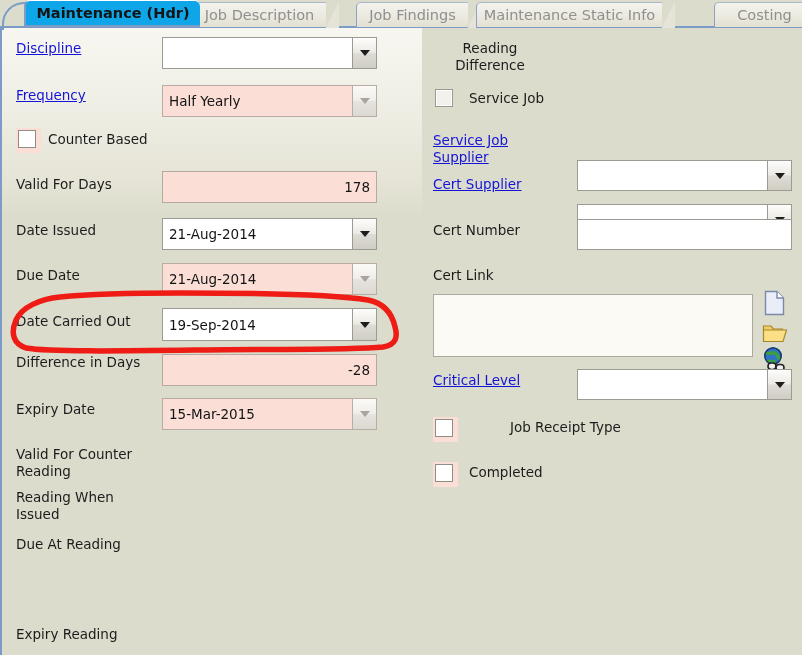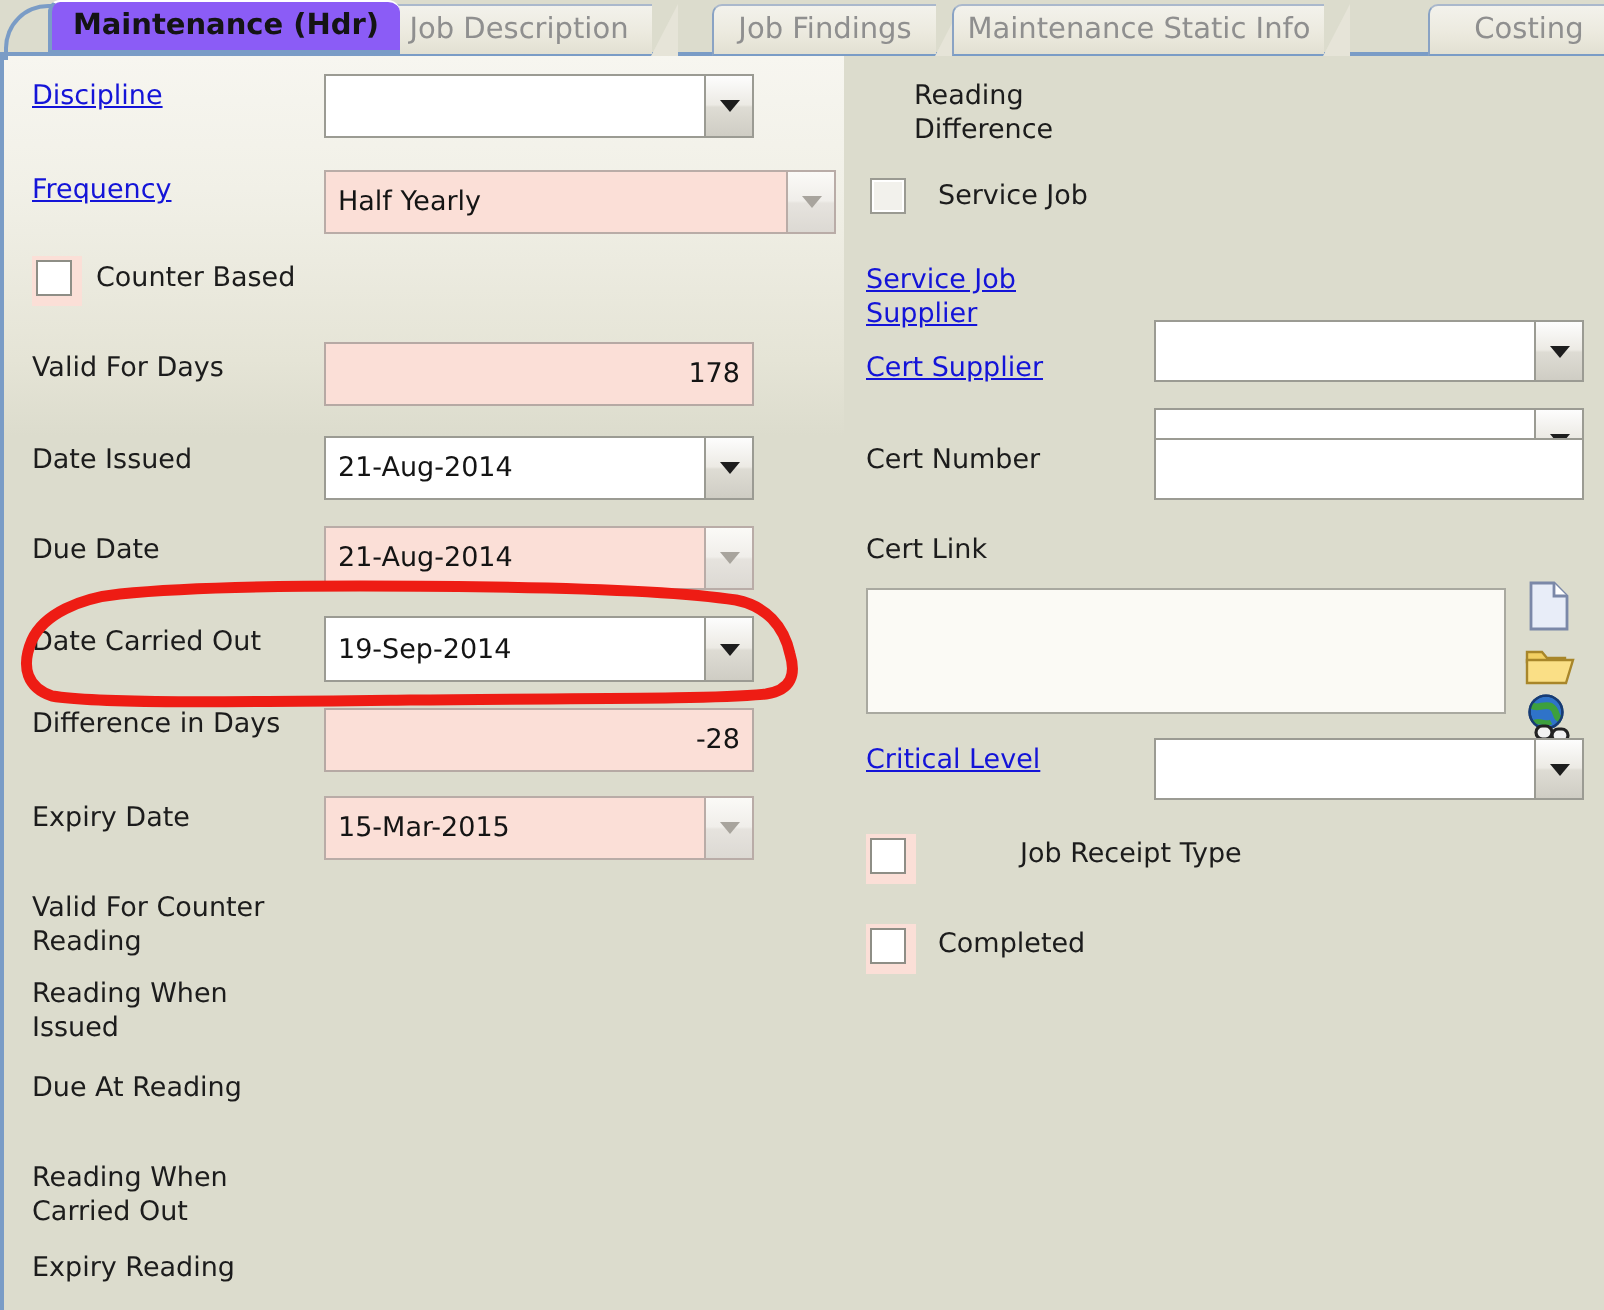--- a/index.html
+++ b/index.html
@@ -26,21 +26,21 @@
     border-right:none;border-bottom:1px solid #7a9cc6;
     border-radius:5px 0 0 0;
   }
   .tab.inactive::after{
     content:"";position:absolute;right:-13px;top:-1px;width:0;height:0;
     border-style:solid;border-width:0 0 27px 14px;
     border-color:transparent transparent #e6e4d8 transparent;
   }
   .tab.inactive .tlabel{position:relative;z-index:2;padding:0 6px;}
   .tab.active{
-    background:#8b5cf6;color:#141414;font-weight:bold;
+    background:#0ea5e9;color:#141414;font-weight:bold;
     border-left:2px solid #7a9cc6;border-top:1px solid #ffffff;
     border-bottom:3px solid #7a9cc6;
     border-radius:6px 6px 0 0;top:0;height:28px;z-index:5;
   }
   .tab.active .tlabel{padding:0 8px;}
   .tab-curve{
     position:absolute;left:2px;top:2px;width:22px;height:26px;
     border-left:2px solid #7a9cc6;border-top:2px solid #7a9cc6;
     border-top-left-radius:22px;z-index:1;pointer-events:none;
     border-right:none;border-bottom:none;
@@ -128,21 +128,21 @@
 
     <div class="lnk" style="left:14px;top:12px;">Discipline</div>
     <div class="combo" style="left:160px;top:9px;width:215px;height:32px;">
       <div class="cbox"></div>
       <div class="cbtn">
         <span class="arrow"></span>
       </div>
     </div>
 
     <div class="lnk" style="left:14px;top:59px;">Frequency</div>
-    <div class="combo pink" style="left:160px;top:57px;width:256px;height:32px;">
+    <div class="combo pink" style="left:160px;top:57px;width:215px;height:32px;">
       <div class="cbox">Half Yearly</div>
       <div class="cbtn">
         <span class="arrow"></span>
       </div>
     </div>
 
     <div class="cbwrap" style="left:14px;top:100px;">
       <div class="box"></div>
     </div>
     <div class="lbl" style="left:46px;top:103px;">Counter Based</div>
@@ -181,24 +181,23 @@
     <div class="combo pink" style="left:160px;top:370px;width:215px;height:32px;">
       <div class="cbox">15-Mar-2015</div>
       <div class="cbtn">
         <span class="arrow"></span>
       </div>
     </div>
 
     <div class="lbl" style="left:14px;top:418px;width:145px;">Valid For Counter Reading</div>
     <div class="lbl" style="left:14px;top:461px;width:145px;">Reading When Issued</div>
     <div class="lbl" style="left:14px;top:508px;width:160px;">Due At Reading</div>
-    <div class="lbl" style="left:14px;top:553px;width:145px;">Reading When Carried Out</div>
     <div class="lbl" style="left:14px;top:598px;width:160px;">Expiry Reading</div>
 
-    <div class="lbl" style="left:455px;top:12px;width:120px;">Reading Difference</div>
+    <div class="lbl" style="left:428px;top:12px;width:120px;text-align:center;">Reading Difference</div>
 
     <div class="cbwrap plain" style="left:431px;top:59px;">
       <div class="box"></div>
     </div>
     <div class="lbl" style="left:467px;top:62px;">Service Job</div>
 
     <div class="lnk" style="left:431px;top:104px;width:130px;">Service Job Supplier</div>
     <div class="combo" style="left:575px;top:132px;width:215px;height:31px;">
       <div class="cbox"></div>
       <div class="cbtn">

